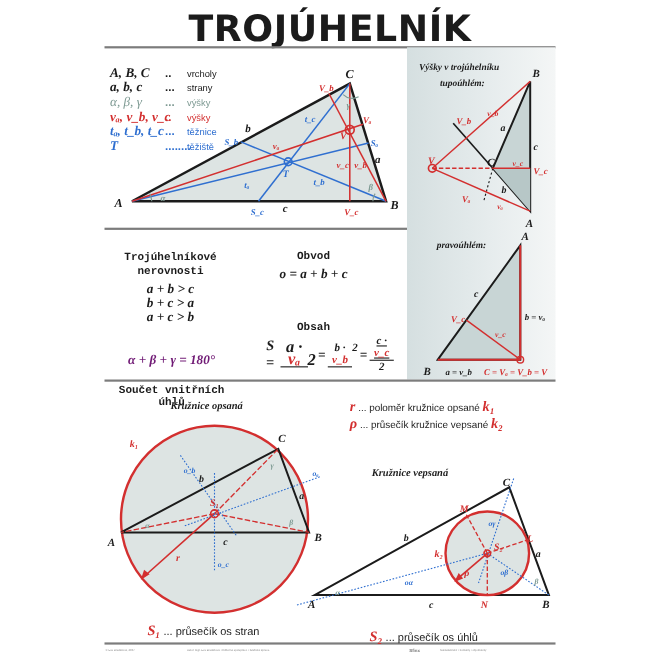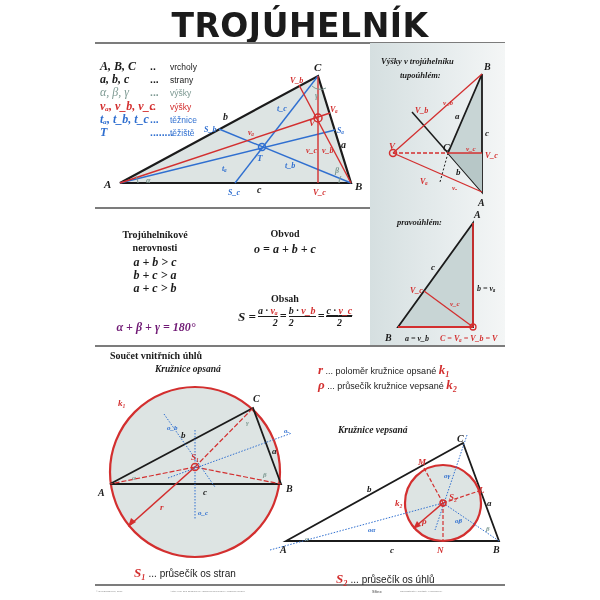--- a/index.html
+++ b/index.html
@@ -6,21 +6,21 @@
   body { width: 600px; height: 600px; position: relative; overflow: hidden; font-family: "Liberation Sans", sans-serif; }
   .title { position: absolute; left: 0; width: 600px; top: 6px; text-align: center; font-family: "DejaVu Sans", sans-serif; font-weight: bold; font-size: 33px; letter-spacing: 0.5px; color: #1b1b1b; }
   .rule { position: absolute; height: 2px; background: #7c7c7c; }
   .side-panel { position: absolute; left: 370px; top: 43px; width: 135px; height: 302px; background: linear-gradient(90deg, #d5dfe0 0%, #e6eced 55%, #f4f6f6 100%); }
   .diagram-svg { position: absolute; left: 0; top: 0; }
   .legend { position: absolute; left: 100px; top: 60px; font-size: 10.5px; line-height: 12.2px; }
   .legend-row { white-space: nowrap; }
   .legend-sym { font-family: "Liberation Serif", serif; font-style: italic; font-weight: bold; font-size: 12px; display: inline-block; width: 50px; }
   .legend-dots { display: inline-block; width: 20px; font-weight: bold; }
   .legend-txt { font-size: 8.5px; }
-  .block-title { position: absolute; font-family: Liberation Serif, serif; font-weight: bold; font-size: 10px; text-align: center; color: #1b1b1b; }
+  .block-title { position: absolute; font-family: Liberation Mono, monospace; font-weight: bold; font-size: 10px; text-align: center; color: #1b1b1b; }
   .formula { position: absolute; font-family: "Liberation Serif", serif; font-style: italic; font-weight: bold; font-size: 12px; text-align: center; color: #1b1b1b; }
   .note { position: absolute; font-size: 9px; white-space: nowrap; color: #222; }
   .note b.sym { font-family: "Liberation Serif", serif; font-style: italic; color: #d32f2f; font-size: 13px; }
   .footer-text { position: absolute; font-size: 2.5px; color: #888; white-space: nowrap; }
   .red { color: #d32f2f; } .blue { color: #2f6fd0; } .gray { color: #7e9a93; }
   text { font-family: "Liberation Serif", serif; font-style: italic; font-weight: bold; }
 </style>
 </head>
 <body>
 
@@ -213,26 +213,26 @@
 
 <div class="block-title" style="left:96px;top:305px;width:120px;margin-top:45px;">Součet vnitřních úhlů</div>
 <div class="formula" style="left:96px;top:320px;width:120px;font-weight:bold;color:#701a75;">α + β + γ = 180°</div>
 
 <div class="block-title" style="left:240px;top:228px;width:90px;">Obvod</div>
 <div class="formula" style="left:230px;top:242px;width:110px;">o = a + b + c</div>
 
 <div class="block-title" style="left:245px;top:293px;width:80px;">Obsah</div>
 <div class="formula" style="left:238px;top:305px;width:120px;display:flex;align-items:center;gap:2px;">
   <span style="font-size:13px;">S =</span>
-  <span style="display:inline-flex;flex-direction:column;align-items:flex-end;font-size:10px;line-height:11px;">
+  <span style="display:inline-flex;flex-direction:row;align-items:flex-end;font-size:15px;line-height:11px;">
     <span style="border-bottom:1px solid #1b1b1b;"><span>a · </span><span class="red">vₐ</span></span>
     <span>2</span>
   </span>
   <span>=</span>
-  <span style="display:inline-flex;flex-direction:column;align-items:flex-start;font-size:10px;line-height:11px;">
+  <span style="display:inline-flex;flex-direction:row;align-items:flex-start;font-size:10px;line-height:11px;">
     <span style="border-bottom:1px solid #1b1b1b;"><span>b · </span><span class="red">v_b</span></span>
     <span>2</span>
   </span>
   <span>=</span>
   <span style="display:inline-flex;flex-direction:column;align-items:center;font-size:10px;line-height:11px;">
     <span style="border-bottom:1px solid #1b1b1b;text-decoration:underline;"><span>c · </span><span class="red">v_c</span></span>
     <span>2</span>
   </span>
 </div>
 

